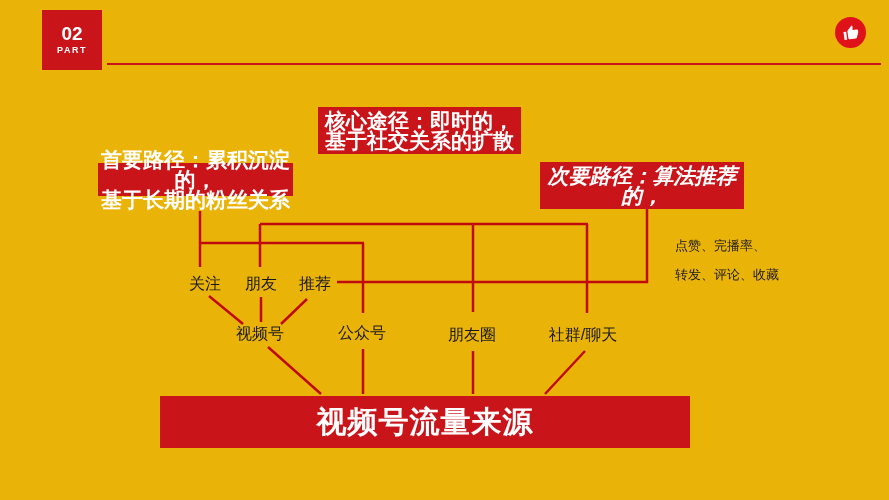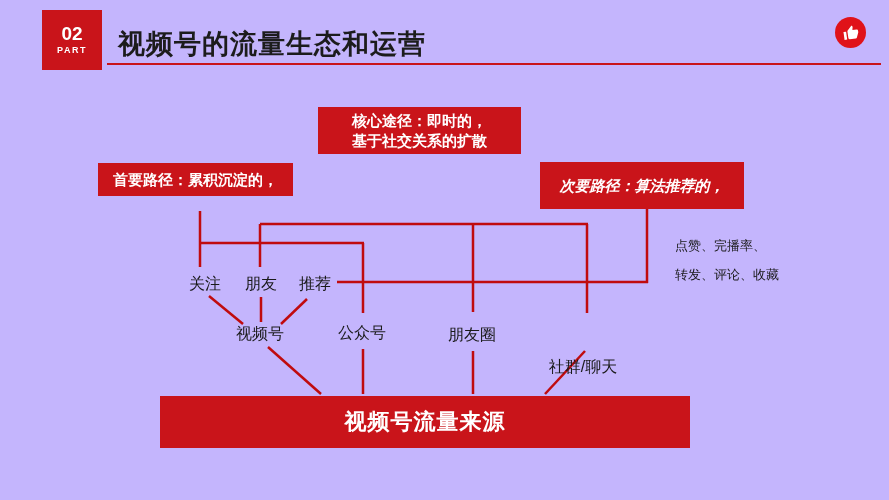--- a/index.html
+++ b/index.html
@@ -1,17 +1,17 @@
 <!DOCTYPE html>
 <html><head>
 <meta charset="utf-8">
 <style>
   html,body{margin:0;padding:0;background:#ffffff;}
   .slide{
-    position:relative;width:889px;height:500px;background:#c4b5fd;overflow:hidden;
+    position:relative;width:889px;height:500px;background:#eab308;overflow:hidden;
     font-family:"Liberation Sans","DejaVu Sans",sans-serif;
   }
   
   .part-box{
     position:absolute;left:42px;top:10px;width:60px;height:60px;
     background:#c9141a;color:#ffffff;text-align:center;
     display:flex;flex-direction:column;justify-content:center;align-items:center;
   }
   .part-number{font-size:19px;font-weight:bold;line-height:20px;}
   .part-label{font-size:9px;font-weight:bold;letter-spacing:1.5px;line-height:12px;}
@@ -22,29 +22,29 @@
   .title-underline{
     position:absolute;left:107px;top:63px;width:774px;height:2px;background:#c9141a;
   }
   .like-badge{
     position:absolute;left:835px;top:17px;width:31px;height:31px;border-radius:50%;
     background:#e01219;display:flex;align-items:center;justify-content:center;cursor:pointer;
   }
   
   .red-box{
     position:absolute;background:#c9141a;color:#ffffff;text-align:center;
-    font-weight:bold;font-size:15px;line-height:20px;
+    font-weight:bold;font-size:21px;line-height:20px;
     display:flex;flex-direction:column;justify-content:center;
   }
   .box-core{left:318px;top:107px;width:203px;height:47px;}
   .box-primary{left:98px;top:163px;width:195px;height:33px;}
   .box-secondary{left:540px;top:162px;width:204px;height:47px;font-style:italic;}
   .source-box{
     position:absolute;left:160px;top:396px;width:530px;height:52px;background:#c9141a;
-    color:#ffffff;font-weight:bold;font-size:22px;text-align:center;line-height:52px;
+    color:#ffffff;font-weight:bold;font-size:30px;text-align:center;line-height:52px;
     letter-spacing:1px;
   }
   
   .node-label{
     position:absolute;transform:translateX(-50%);white-space:nowrap;
     font-size:16px;color:#1a1a1a;line-height:18px;
   }
   .metrics{
     position:absolute;left:675px;top:231px;font-size:13px;color:#1a1a1a;line-height:29px;
     white-space:nowrap;
@@ -54,21 +54,20 @@
 </style>
 </head>
 <body>
 
 <div class="slide">
 
   <div class="part-box">
     <div class="part-number">02</div>
     <div class="part-label">PART</div>
   </div>
-  <div class="page-title">视频号的流量生态和运营</div>
   <div class="title-underline"></div>
   <div class="like-badge">
     <span style="display:flex;">
       <svg width="16" height="16" viewBox="0 0 24 24" style="transform:rotate(-8deg);">
         <path fill="#ffffff" d="M1 21h4V9H1v12zM23 10c0-1.1-.9-2-2-2h-6.31l.95-4.57.03-.32c0-.41-.17-.79-.44-1.06L14.17 1 7.58 7.59C7.22 7.95 7 8.45 7 9v10c0 1.1.9 2 2 2h9c.83 0 1.54-.5 1.84-1.22l3.02-7.05c.09-.23.14-.47.14-.73v-2z"></path>
       </svg>
     </span>
   </div>
 
   <svg class="connector-svg" xmlns="http://www.w3.org/2000/svg">
@@ -94,34 +93,35 @@
     <line x1="473" y1="351" x2="473" y2="394"></line>
     <line x1="585" y1="351" x2="545" y2="394"></line>
   </svg>
 
   <div class="red-box box-core">
     <span>核心途径：即时的，</span>
     <span>基于社交关系的扩散</span>
   </div>
   <div class="red-box box-primary">
     <span>首要路径：累积沉淀的，</span>
+    <span>基于长期的粉丝关系</span>
   </div>
   <div class="red-box box-secondary">
     <span>次要路径：算法推荐的，</span>
   </div>
 
   <div class="metrics">
     <div>点赞、完播率、</div>
     <div>转发、评论、收藏</div>
   </div>
 
   <div class="node-label" style="left:205px;top:275px;">关注</div>
   <div class="node-label" style="left:261px;top:275px;">朋友</div>
   <div class="node-label" style="left:315px;top:275px;">推荐</div>
 
   <div class="node-label" style="left:260px;top:325px;">视频号</div>
   <div class="node-label" style="left:362px;top:324px;">公众号</div>
   <div class="node-label" style="left:472px;top:326px;">朋友圈</div>
-  <div class="node-label" style="left:583px;top:326px;margin-top:32px;">社群/聊天</div>
+  <div class="node-label" style="left:583px;top:326px;">社群/聊天</div>
 
   <div class="source-box">视频号流量来源</div>
 
 </div>
 
 </body></html>

